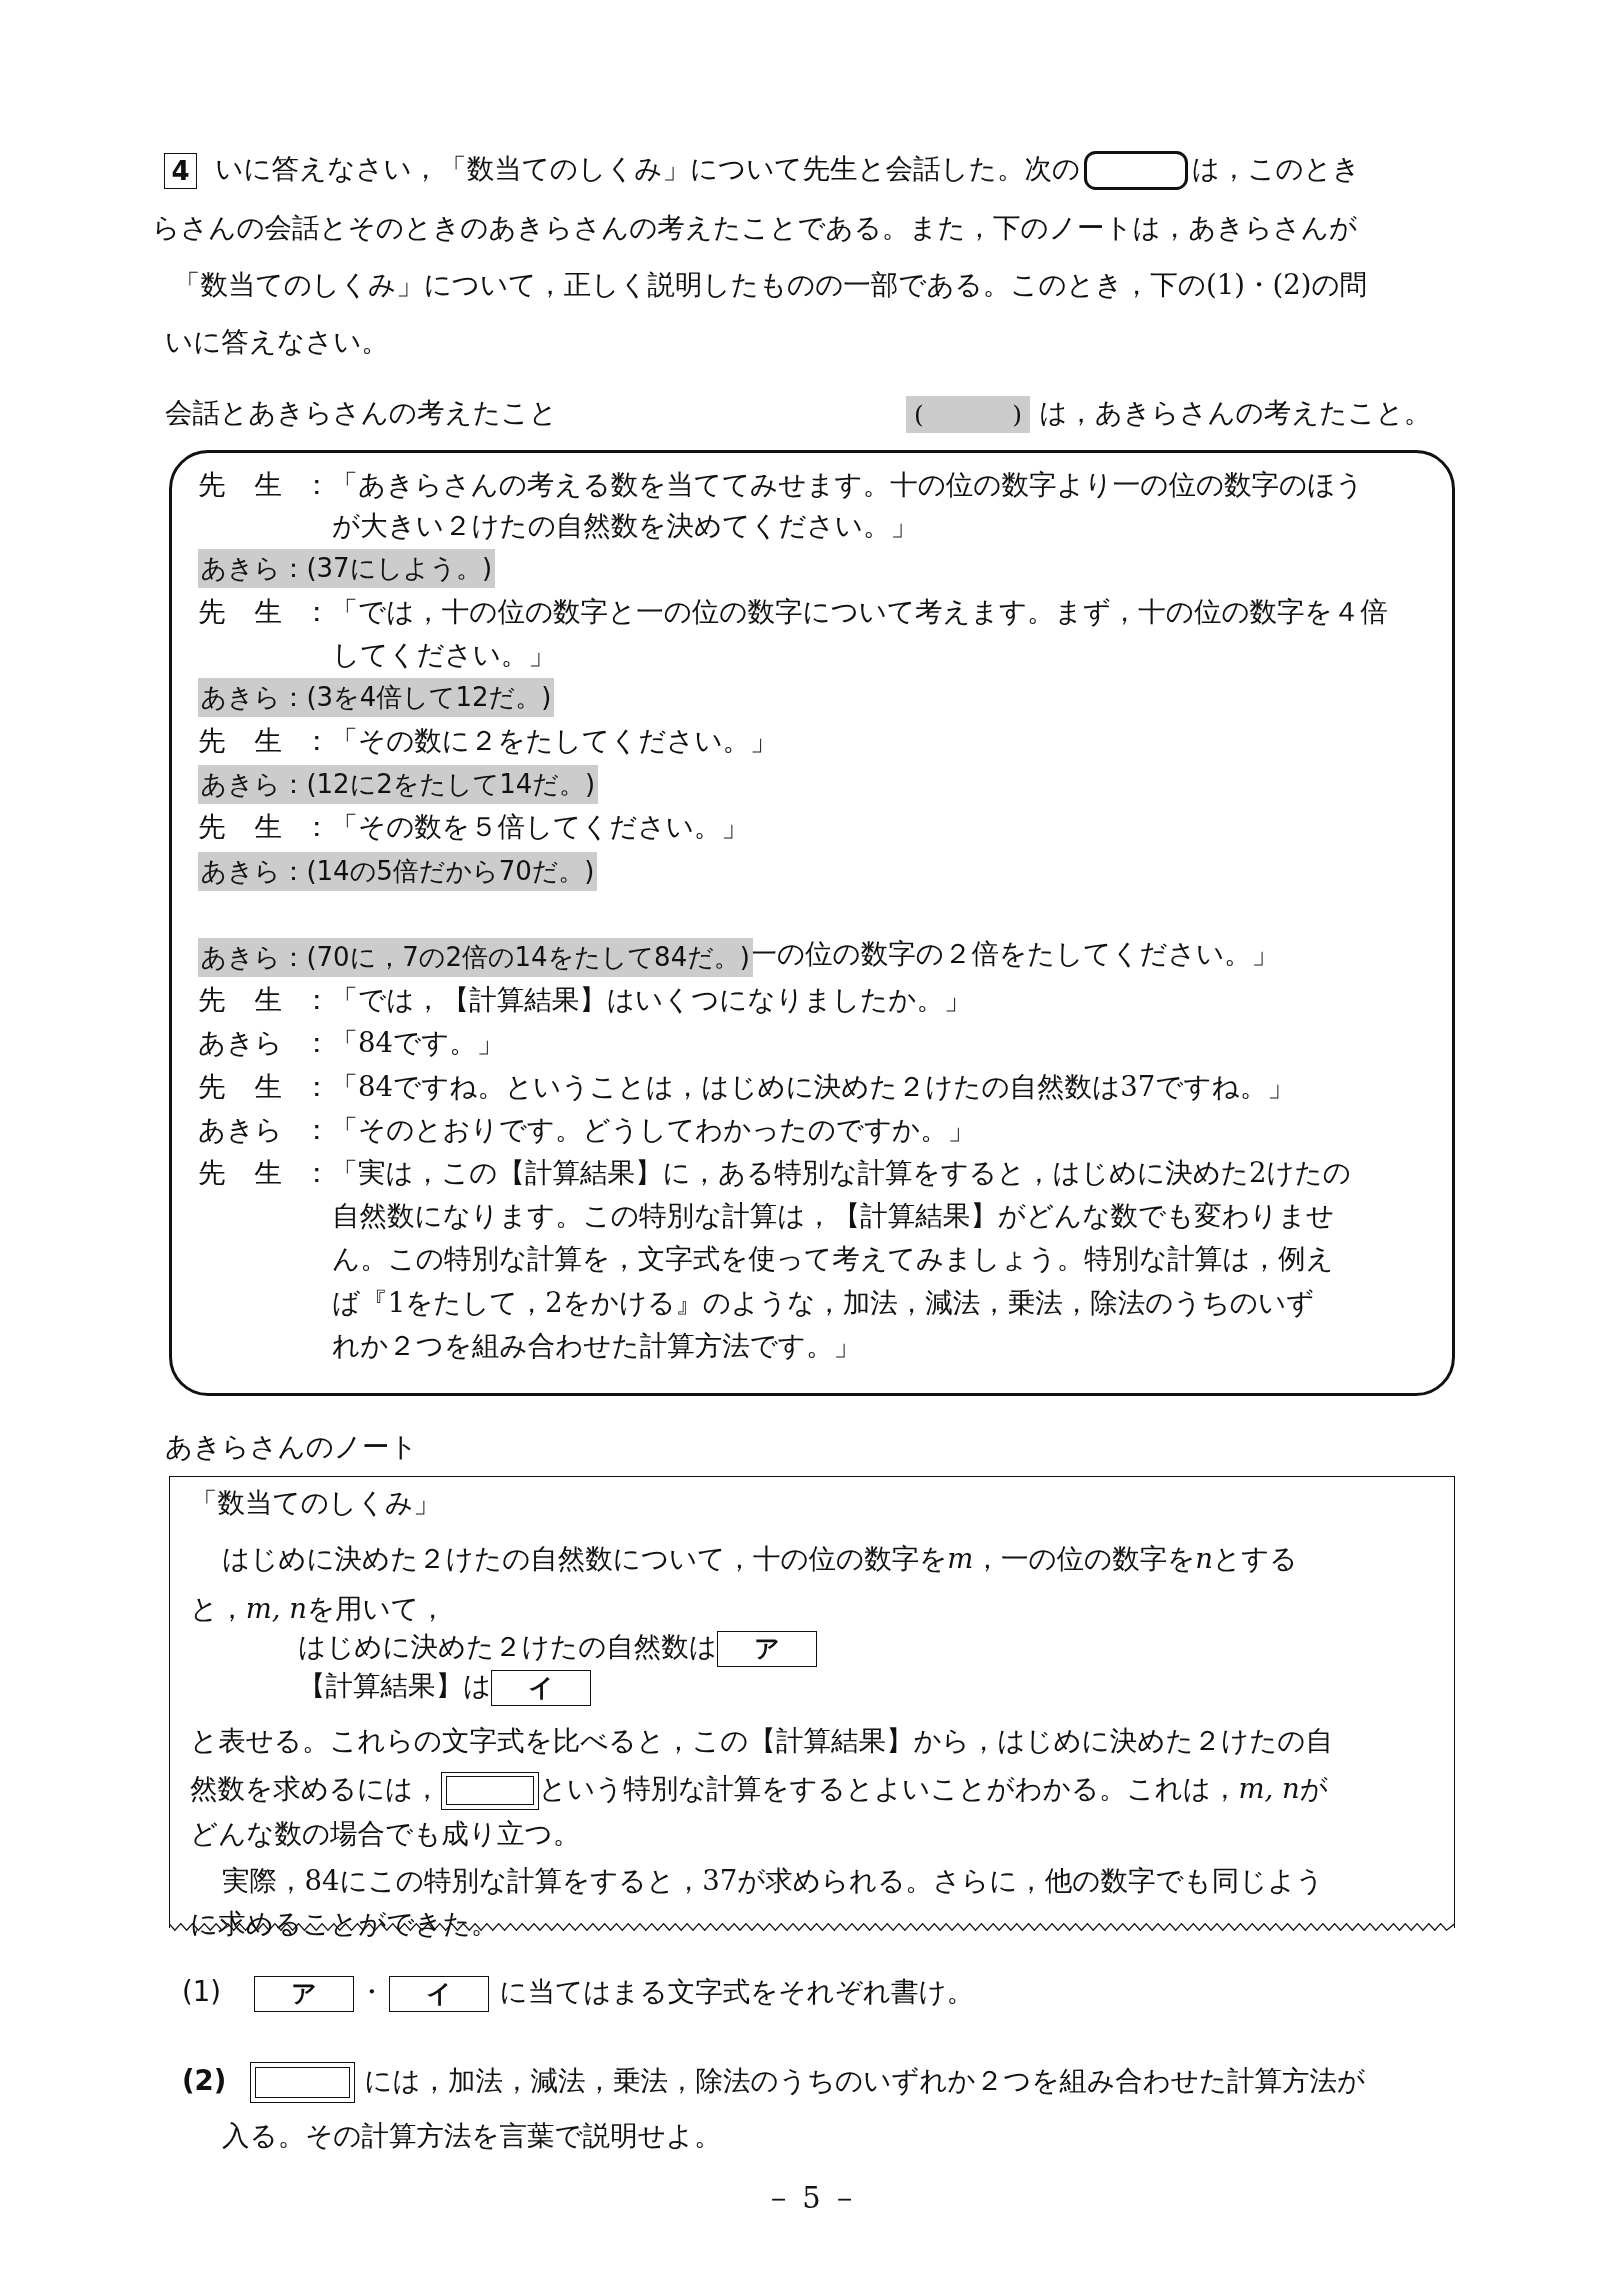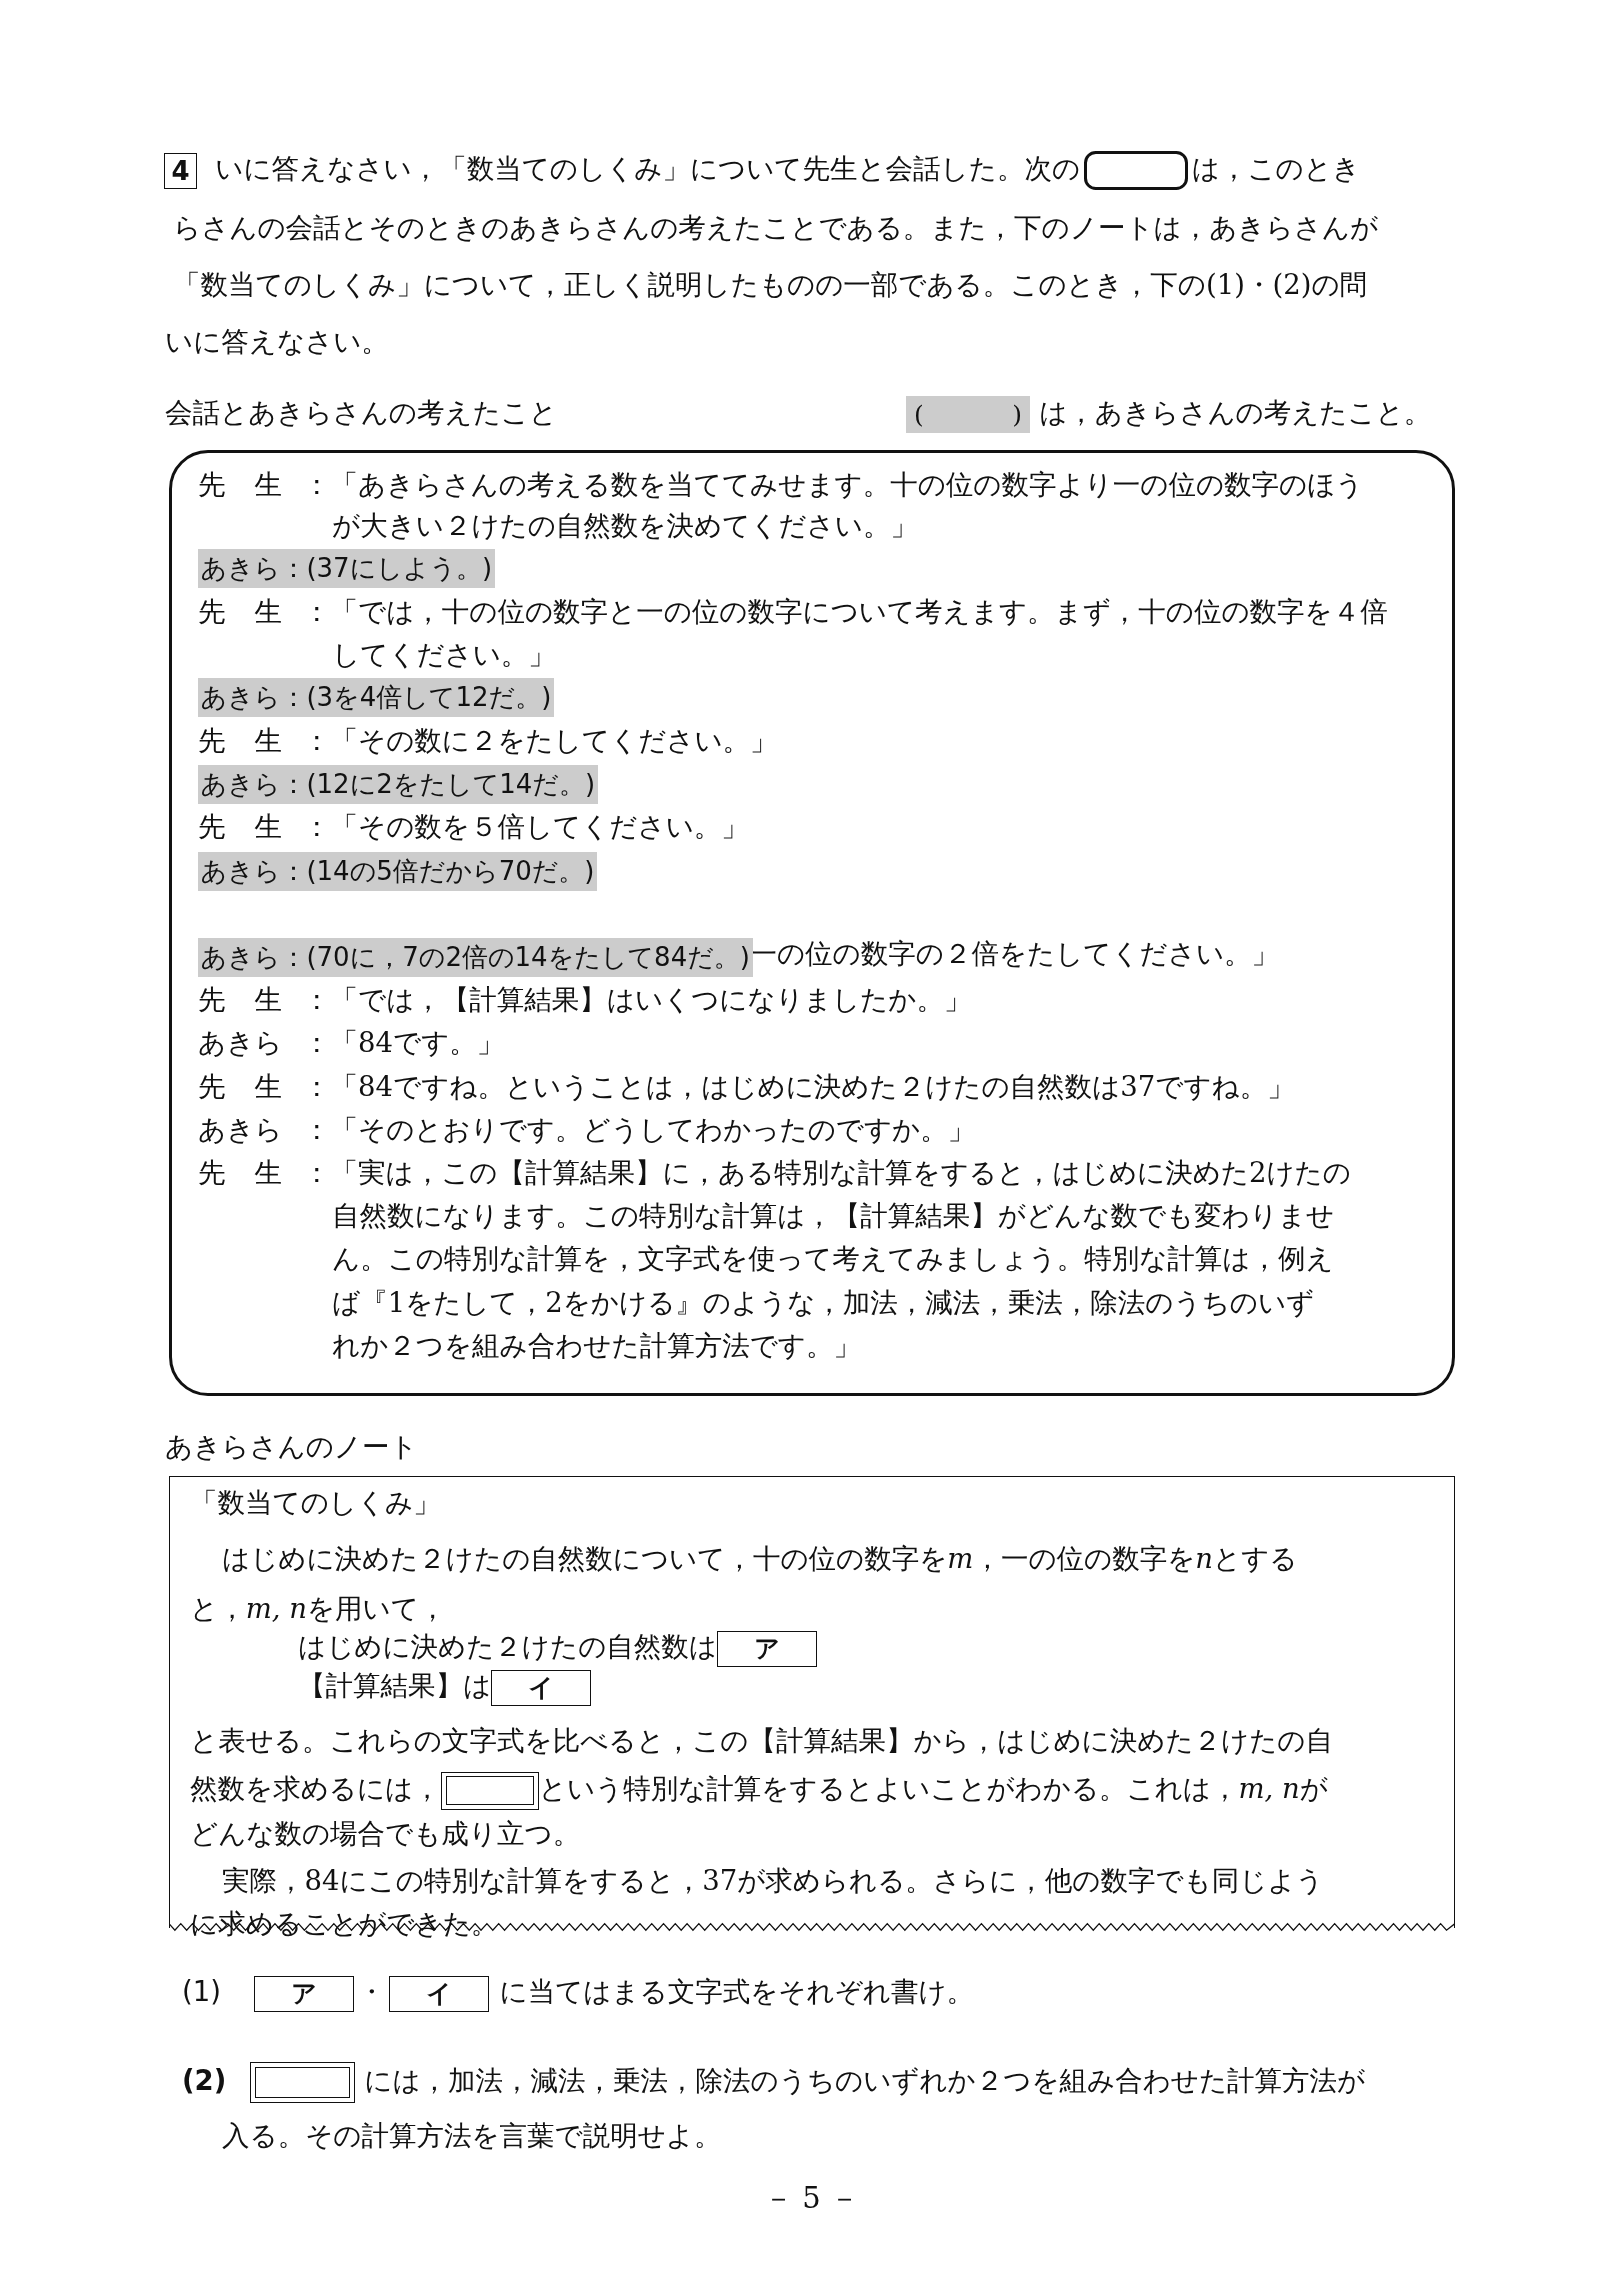--- a/index.html
+++ b/index.html
@@ -59,21 +59,21 @@
   .q-num { display: inline-block; width: 72px; font-family: "DejaVu Sans", "Liberation Sans", sans-serif; }
   em.var { font-style: italic; font-family: "DejaVu Serif", "Liberation Serif", serif; }
   .page-num { position: absolute; top: 2179px; left: 0; width: 1623px; text-align: center; font-size: 29px; }
 </style>
 </head>
 <body>
 
 <div class="line" style="left:164px; top:149px;">
   <span class="num-box">4</span><span>いに答えなさい，「数当てのしくみ」について先生と会話した。次の</span><span class="round-blank"></span><span>は，このとき</span>
 </div>
-<div class="line" style="left:173px; top:208px;">らさんの会話とそのときのあきらさんの考えたことである。また，下のノートは，あきらさんが</div>
+<div class="line" style="left:152px; top:208px;">らさんの会話とそのときのあきらさんの考えたことである。また，下のノートは，あきらさんが</div>
 <div class="line" style="left:165px; top:265px;margin-left:8px;">「数当てのしくみ」について，正しく説明したものの一部である。このとき，下の(1)・(2)の問</div>
 <div class="line" style="left:165px; top:322px;">いに答えなさい。</div>
 
 <div class="line" style="left:165px; top:393px;">会話とあきらさんの考えたこと</div>
 <div class="line" style="left:906px; top:393px;">
   <span class="gray-paren">
     <span style="left:7.9px;">(</span>
     <span style="right:7.9px;">)</span>
   </span><span>は，あきらさんの考えたこと。</span>
 </div>

